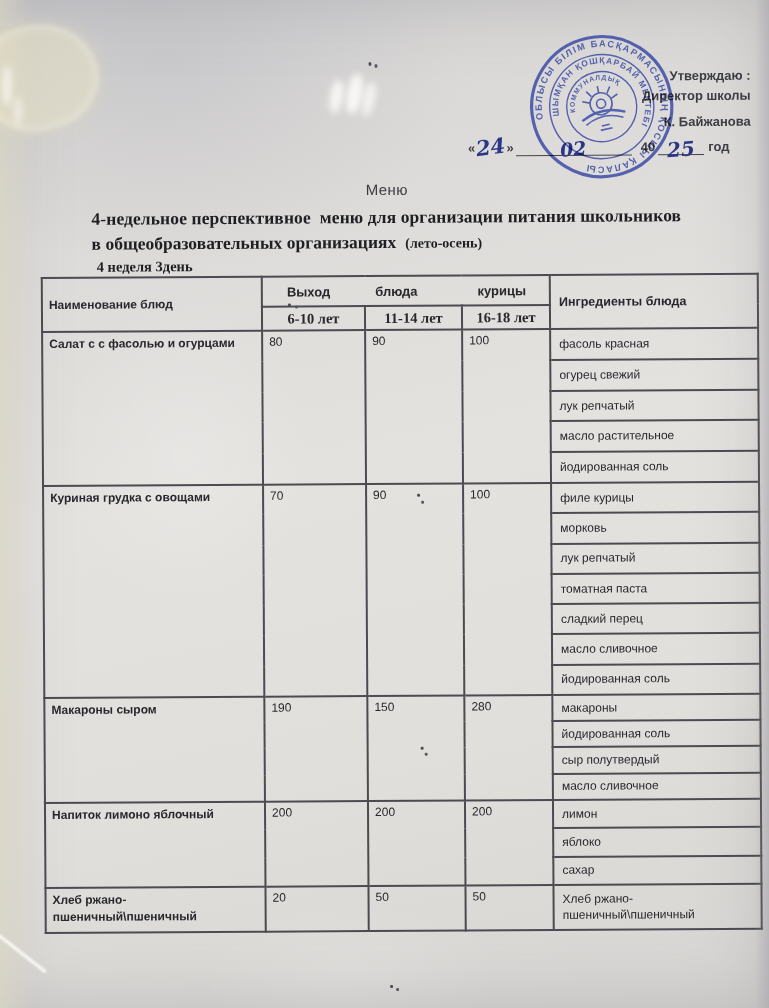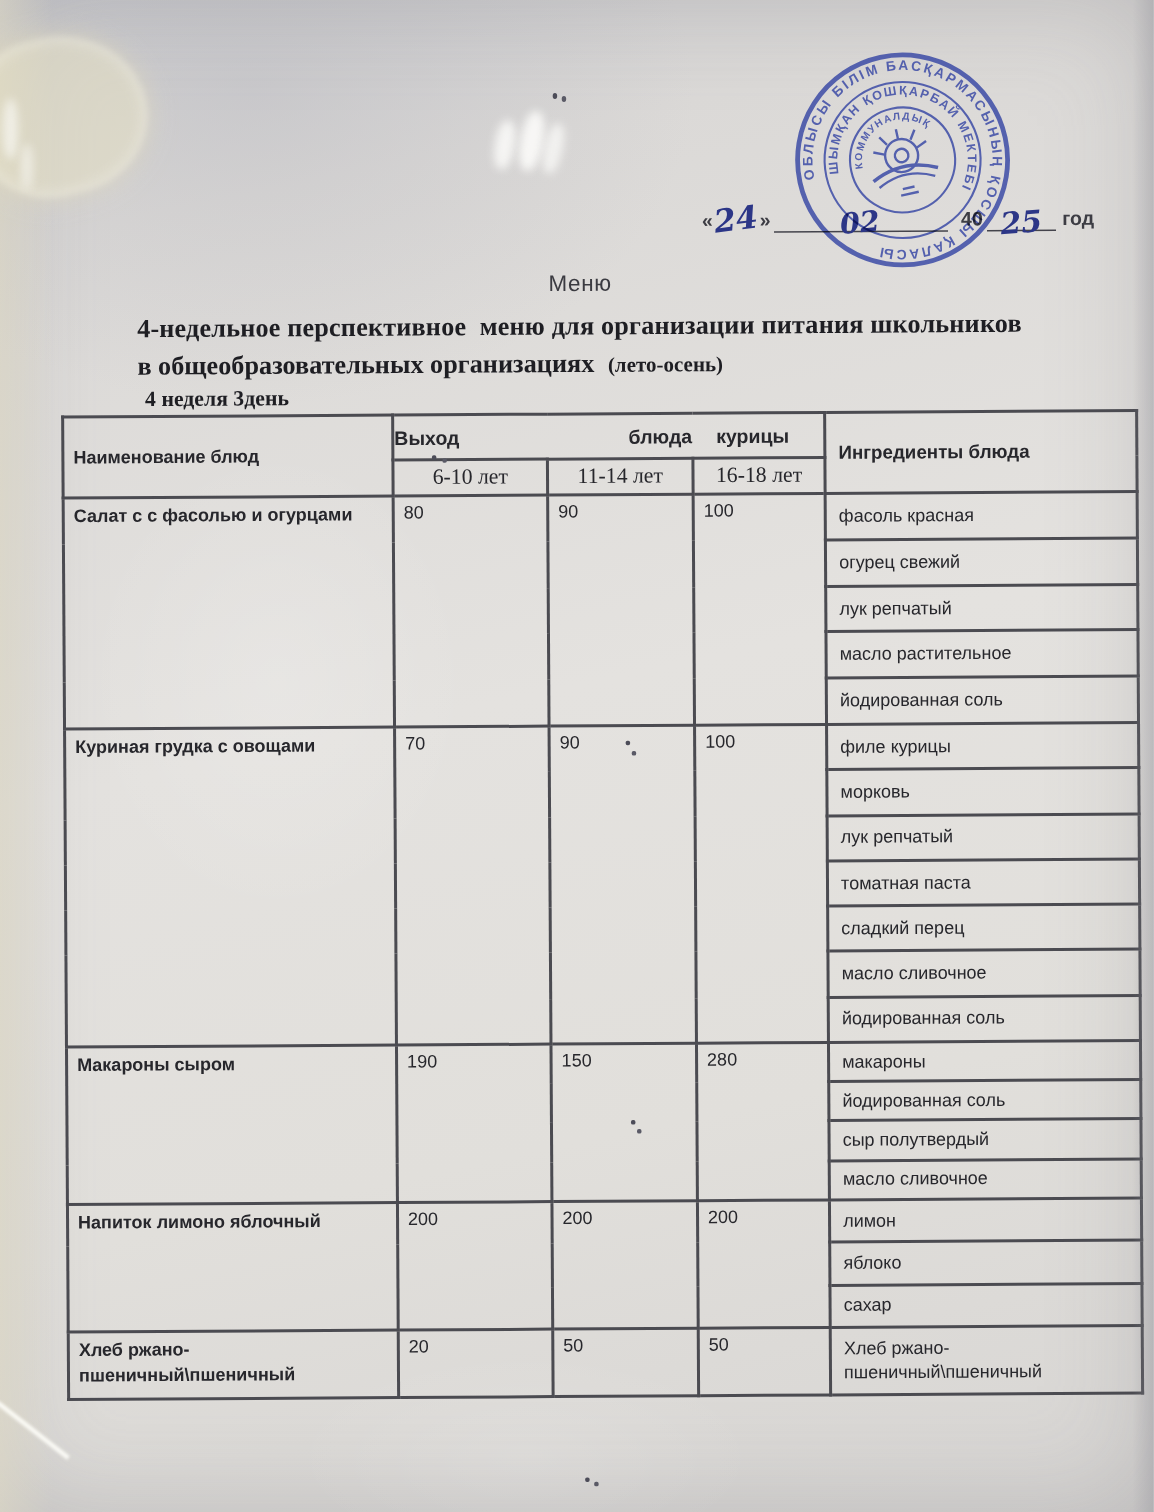--- a/index.html
+++ b/index.html
@@ -78,24 +78,24 @@
   
   table.menu-table{position:absolute;left:42px;top:275px;width:716px;
     border-collapse:collapse;table-layout:fixed;color:#27272c;}
   .menu-table td,.menu-table th{border:2px solid #4b4b51;overflow:hidden;}
   .hrow1{height:30px;}
   .hrow2{height:24px;}
   .th-dish{font-size:12px;text-align:left;padding-left:6px;vertical-align:middle;font-weight:bold;}
   .th-out{padding:0;vertical-align:middle;}
   .th-out .words{display:flex;}
   .th-out .w{font-size:13px;font-weight:bold;text-align:left;}
-  .th-out .w1{width:103px;padding-left:0;box-sizing:border-box;}
-  .th-out .w2{width:97px;padding-left:10px;box-sizing:border-box;text-align:right;}
+  .th-out .w1{width:103px;padding-left:24px;box-sizing:border-box;}
+  .th-out .w2{width:97px;padding-left:10px;box-sizing:border-box;}
   .th-out .w3{width:88px;padding-left:16px;box-sizing:border-box;}
-  .th-age{font-family:"Liberation Serif",serif;font-size:14.5px;font-weight:normal;text-align:center;vertical-align:middle;}
+  .th-age{font-family:"Liberation Serif",serif;font-size:14.5px;font-weight:bold;text-align:center;vertical-align:middle;}
   .th-ing{font-size:12.5px;text-align:left;padding-left:8px;vertical-align:middle;font-weight:bold;}
   .menu-table tbody td{font-size:12px;}
   .c-dish{font-weight:bold;vertical-align:top;text-align:left;padding:3px 6px;
     white-space:pre-line;line-height:1.45;}
   .c-num{vertical-align:top;text-align:left;padding:3px 6px;font-size:12.5px;}
   .c-ing{text-align:left;padding:2px 8px;vertical-align:middle;white-space:pre-line;line-height:1.4;}
 
   
   .pm{position:absolute;width:2.5px;height:2.5px;border-radius:50%;background:#4c4c58;}
   .pm1{left:289px;top:303px;box-shadow:7px 2px 0 #5a5a66;}
@@ -114,20 +114,25 @@
   <div class="sheen2"></div>
   <div class="flash f1"></div>
   <div class="flash f2"></div>
   <div class="flash f3"></div>
   <div class="flash f4"></div>
   <div class="flash f5"></div>
   <div class="glare-line"></div>
 
   <div class="doc">
 
+    <div class="approval">
+      <div class="a1">Утверждаю :</div>
+      <div class="a2">Директор школы</div>
+      <div class="a3">К. Байжанова</div>
+    </div>
 
     <div class="date-line">
       <span class="dq">«</span>
       <span class="hand hw-day">24</span>
       <span class="dq">»</span>
       <span class="u-month"><span class="hand hw-month">02</span></span>
       <span class="p-century">40</span>
       <span class="u-year"><span class="hand hw-year">25</span></span>
       <span class="p-god">год</span>
     </div>

